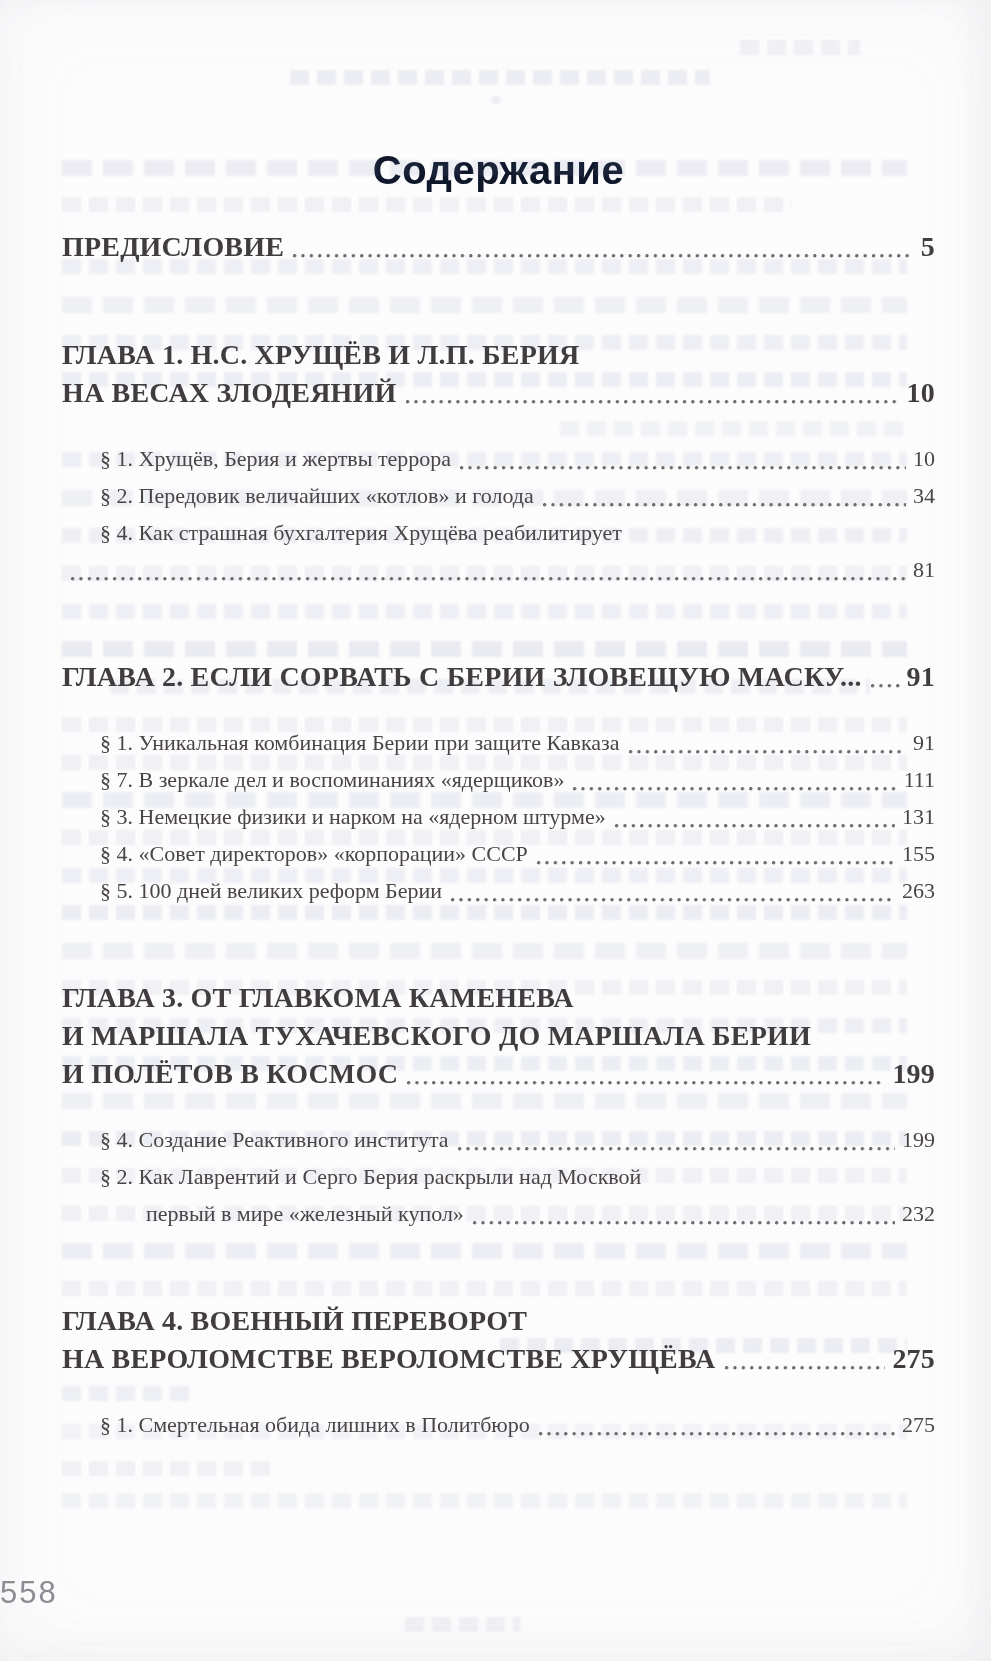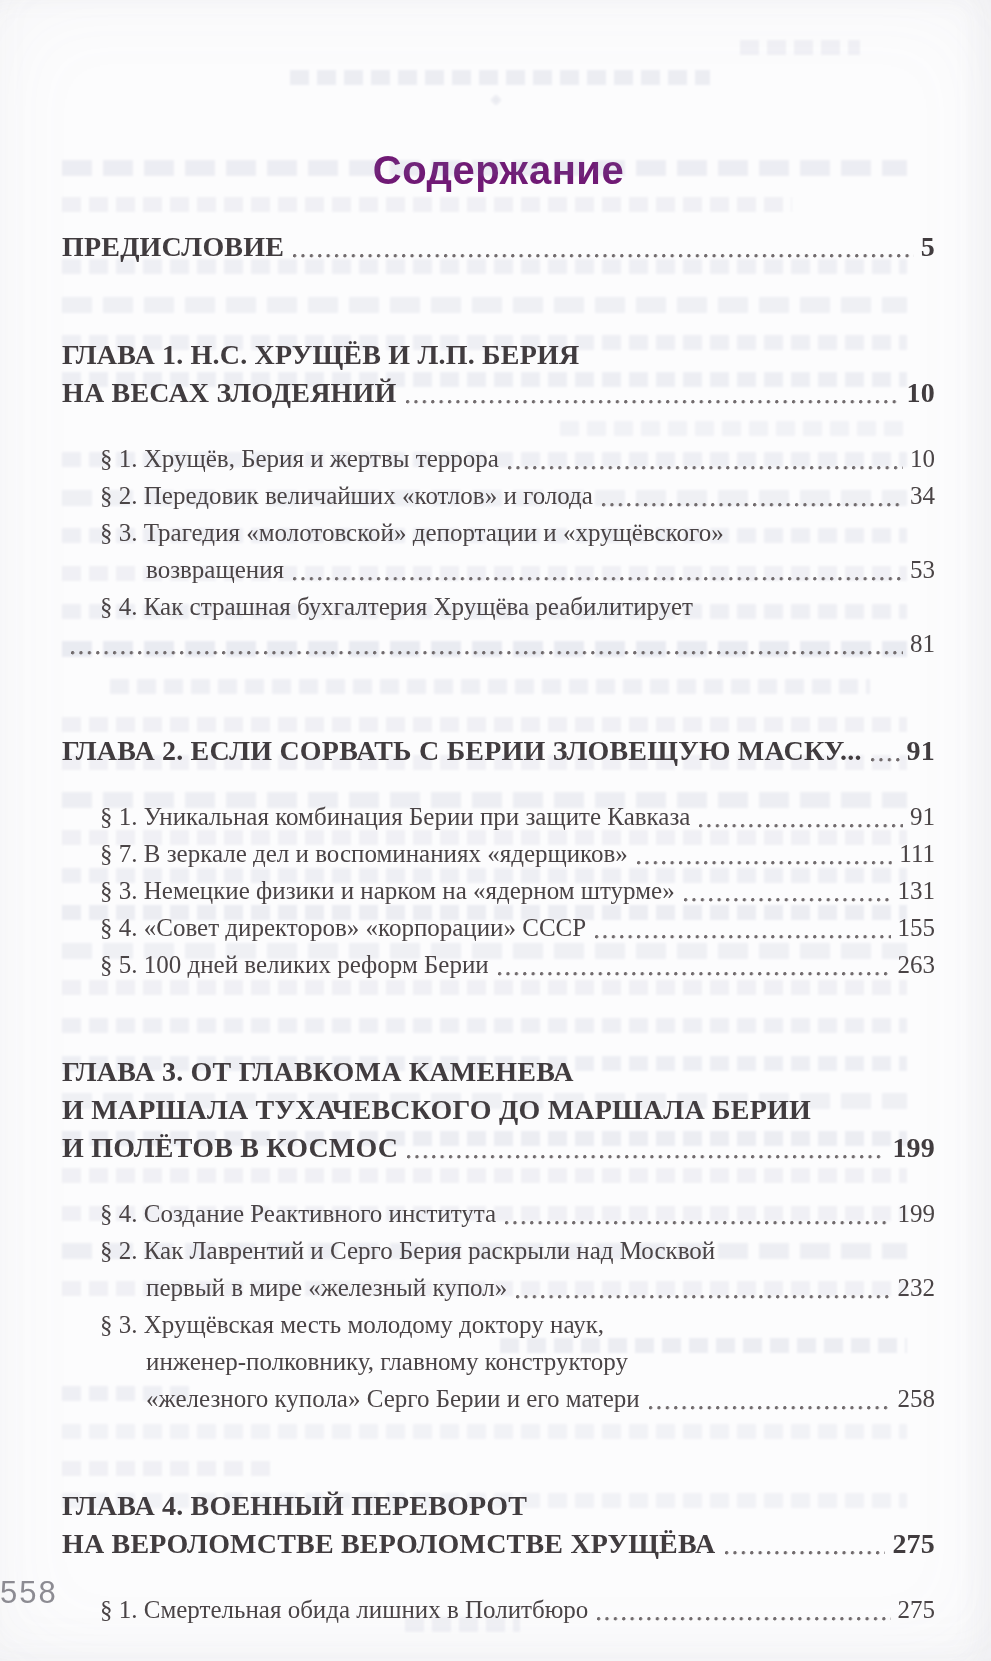--- a/index.html
+++ b/index.html
@@ -29,34 +29,34 @@
   .orn{background:#8a90b0;border-radius:1px;transform:rotate(45deg);filter:blur(.8px);}
   
   .title{
     margin:0 0 34px 0;
     text-align:center;
     font-family:"Liberation Sans","DejaVu Sans",sans-serif;
     font-weight:700;
     font-size:40px;
     line-height:48px;
     letter-spacing:.5px;
-    color:#701a75;
+    color:#0f172a;
   }
   .toc{position:relative;}
   .entry{margin:0;}
   .entry.chapter{margin-top:70px;}
   .entry.chapter:first-child{margin-top:0;}
   .entry.chapter + .entry.chapter{}
   .entry.chapter + .entry.section{margin-top:28px;}
   .line{display:flex;align-items:baseline;}
   .chapter .line{
     line-height:38px;font-size:28px;font-weight:700;
     color:#413c3f;letter-spacing:.2px;
   }
-  .section .line{line-height:37px;font-size:25px;}
+  .section .line{line-height:37px;font-size:22px;}
   .section .line .txt{padding-left:38px;}
   .section .line.cont .txt{padding-left:84px;}
   .txt{white-space:pre;}
   .pg{white-space:pre;}
   .leader{flex:1 1 auto;align-self:stretch;position:relative;min-width:26px;}
   .leader::after{
     content:"";position:absolute;left:9px;right:7px;bottom:7px;height:4px;
     background-image:radial-gradient(circle at 1.6px 1.8px,#716b6d 1.45px,rgba(0,0,0,0) 1.95px);
     background-size:8.4px 4px;background-repeat:repeat-x;
   }
@@ -145,30 +145,20 @@
       </div>
       <div class="entry section">
         <div class="line">
           <span class="txt">§ 2. Передовик величайших «котлов» и голода</span>
           <span class="leader"></span>
           <span class="pg">34</span>
         </div>
       </div>
       <div class="entry section">
         <div class="line">
-          <span class="txt">§ 3. Трагедия «молотовской» депортации и «хрущёвского»</span>
-        </div>
-        <div class="line cont">
-          <span class="txt">возвращения</span>
-          <span class="leader"></span>
-          <span class="pg">53</span>
-        </div>
-      </div>
-      <div class="entry section">
-        <div class="line">
           <span class="txt">§ 4. Как страшная бухгалтерия Хрущёва реабилитирует</span>
         </div>
         <div class="line cont">
           <span class="leader"></span>
           <span class="pg">81</span>
         </div>
       </div>
       <div class="entry chapter">
         <div class="line">
           <span class="txt">ГЛАВА 2. ЕСЛИ СОРВАТЬ С БЕРИИ ЗЛОВЕЩУЮ МАСКУ...</span>
@@ -232,33 +222,20 @@
         </div>
       </div>
       <div class="entry section">
         <div class="line">
           <span class="txt">§ 2. Как Лаврентий и Серго Берия раскрыли над Москвой</span>
         </div>
         <div class="line cont">
           <span class="txt">первый в мире «железный купол»</span>
           <span class="leader"></span>
           <span class="pg">232</span>
-        </div>
-      </div>
-      <div class="entry section">
-        <div class="line">
-          <span class="txt">§ 3. Хрущёвская месть молодому доктору наук,</span>
-        </div>
-        <div class="line cont">
-          <span class="txt">инженер-полковнику, главному конструктору</span>
-        </div>
-        <div class="line cont">
-          <span class="txt">«железного купола» Серго Берии и его матери</span>
-          <span class="leader"></span>
-          <span class="pg">258</span>
         </div>
       </div>
       <div class="entry chapter">
         <div class="line">
           <span class="txt">ГЛАВА 4. ВОЕННЫЙ ПЕРЕВОРОТ</span>
         </div>
         <div class="line cont">
           <span class="txt">НА ВЕРОЛОМСТВЕ ВЕРОЛОМСТВЕ ХРУЩЁВА</span>
           <span class="leader"></span>
           <span class="pg">275</span>

